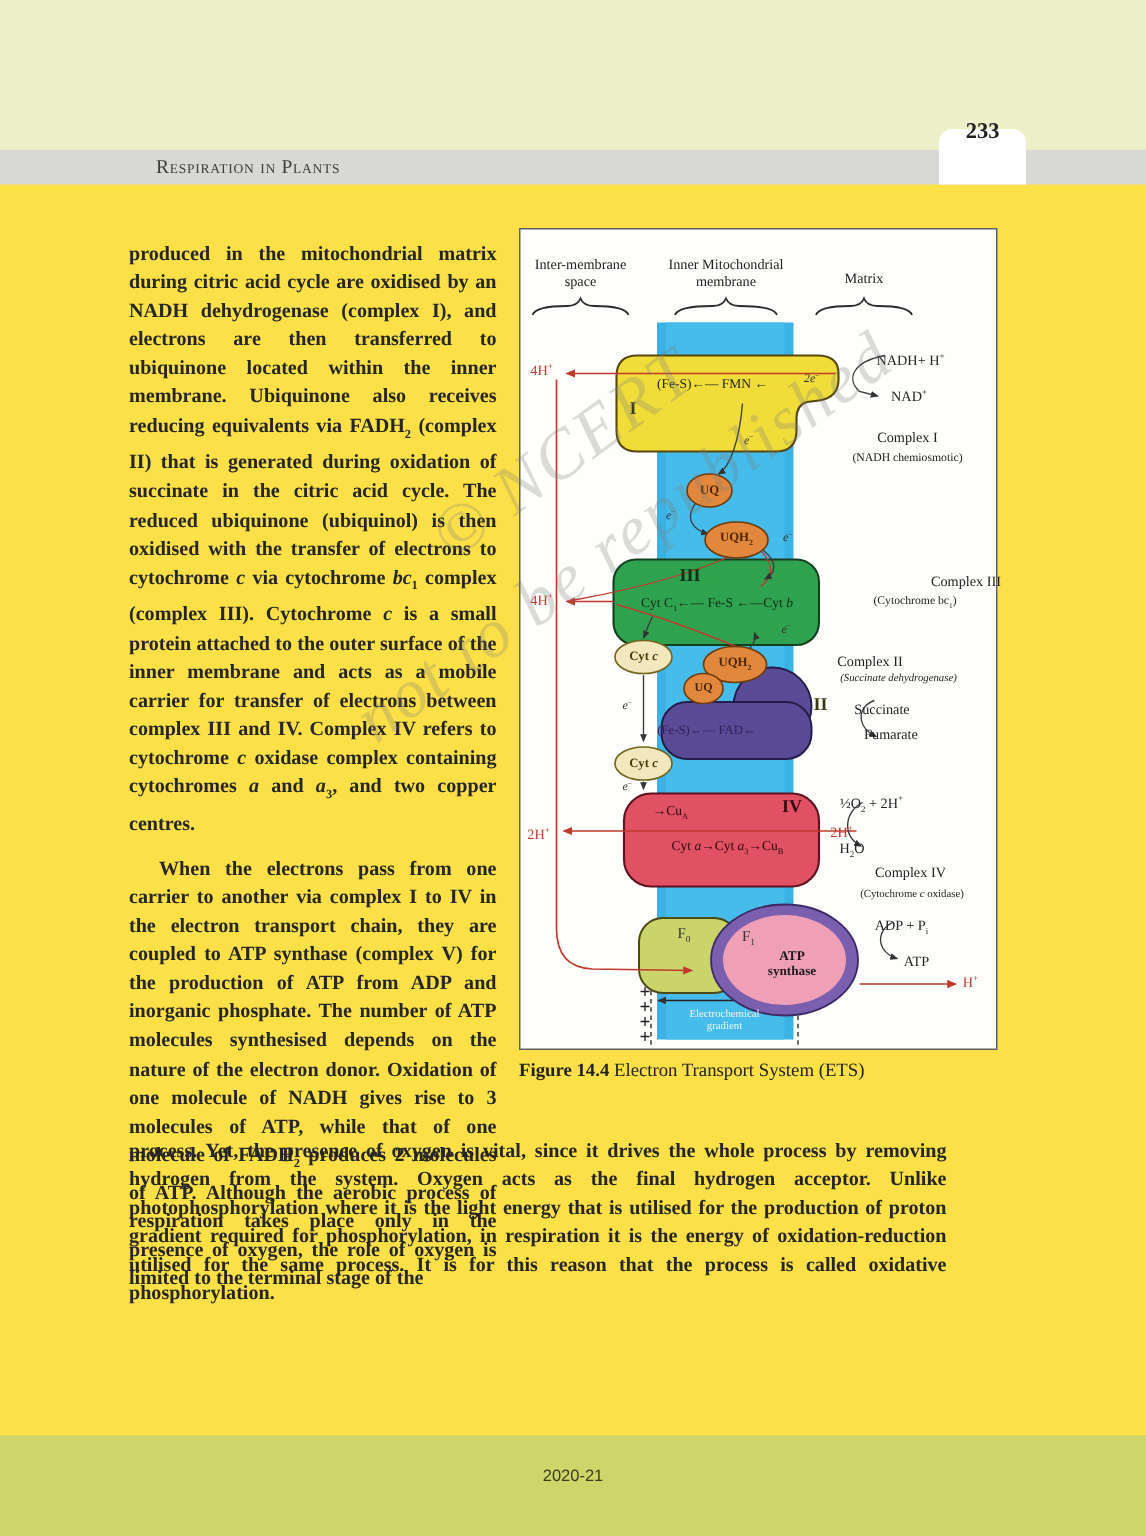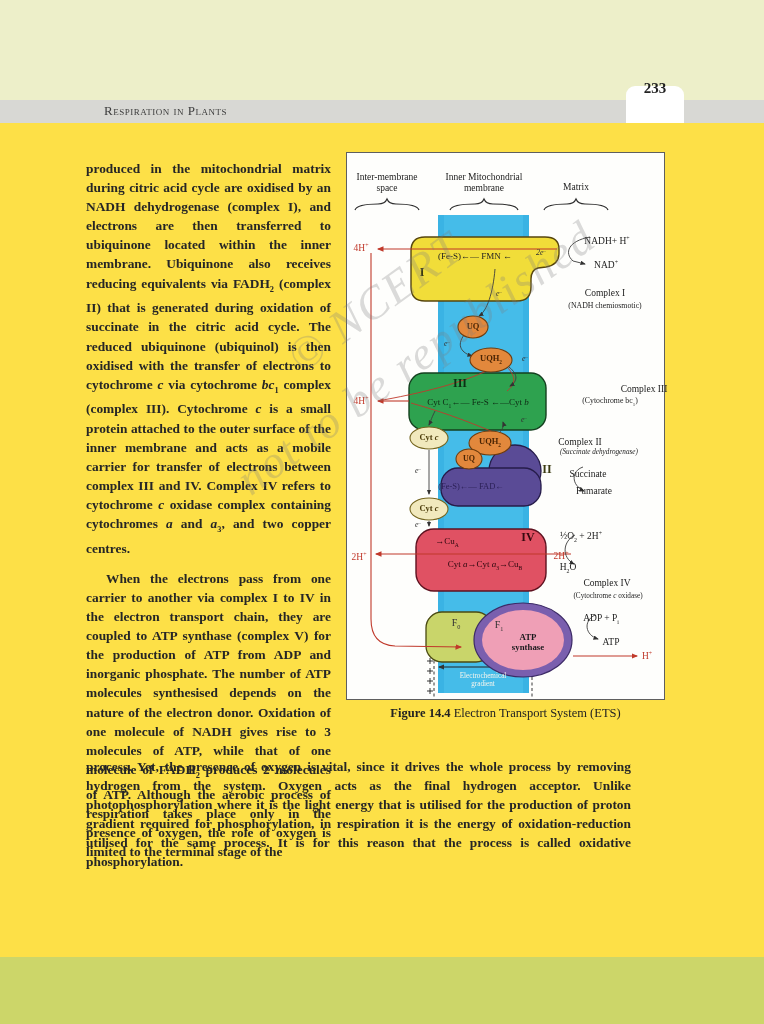--- a/index.html
+++ b/index.html
@@ -20,21 +20,21 @@
   
   .bodytext{font-size:13.4px;line-height:19.1px;text-align:justify;}
   #col-text{position:absolute;left:75px;top:148px;width:267px;}
   #full-text{position:absolute;left:75px;top:746px;width:567px;}
   .bodytext p{margin:11px;font-weight:bold;}
   .indent{text-indent:20px;}
   sub{font-size:.62em;} sup{font-size:.62em;}
   
   #figure-box{position:absolute;left:346px;top:152px;width:317px;height:546px;
         border:1px solid #5f5f5f;background:#fefefc;}
-  #figure-caption{position:absolute;left:346px;top:706px;width:319px;text-align:center;
+  #figure-caption{position:absolute;left:346px;top:706px;width:319px;text-align:left;
         font-size:12.5px;color:#222;}
   .flabel{position:absolute;transform:translate(-50%,-50%);white-space:nowrap;
         font-size:9.5px;color:#222;text-align:center;line-height:1.12;z-index:3;}
   .fsmall{font-size:7.8px;}
   .ftiny{font-size:7.2px;}
   .fred{color:#c0392b;}
   .fwhite{color:#f6f6ee;}
   .fe{font-size:8px;font-style:italic;color:#333;}
   .froman{font-size:12px;font-weight:bold;color:#3a3a12;}
   .fbold{font-weight:bold;}
@@ -211,14 +211,15 @@
   <div id="figure-caption">
     <b>Figure 14.4</b><span> Electron Transport System (ETS)</span>
   </div>
 
   <div id="watermark">
     <div>© NCERT</div>
     <div>not to be republished</div>
   </div>
 
   <div id="footer-band"></div>
+  <div id="footer-year">2020-21</div>
 
 </div>
 
 </body></html>

